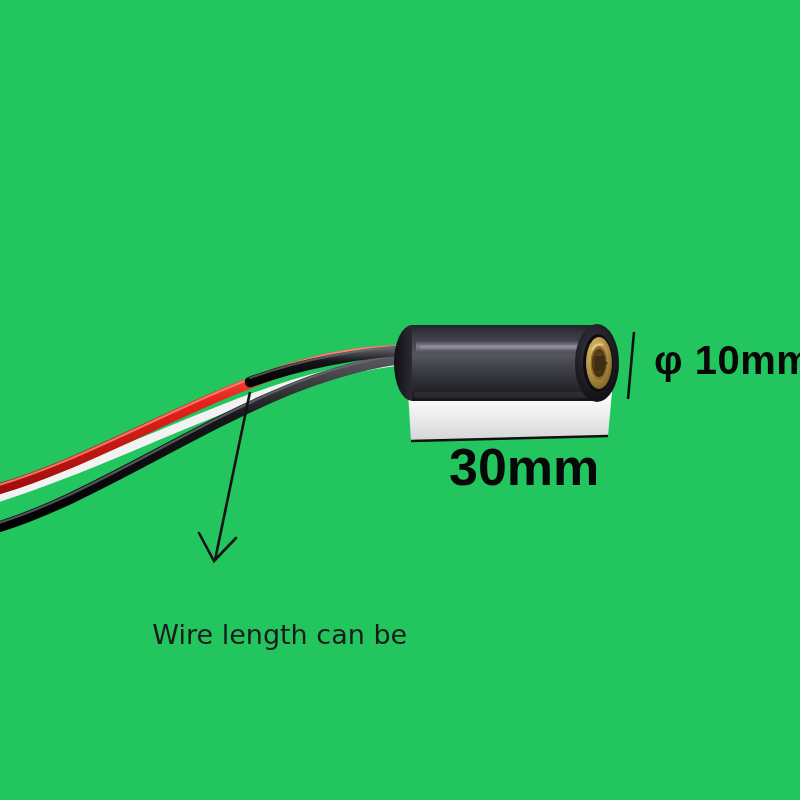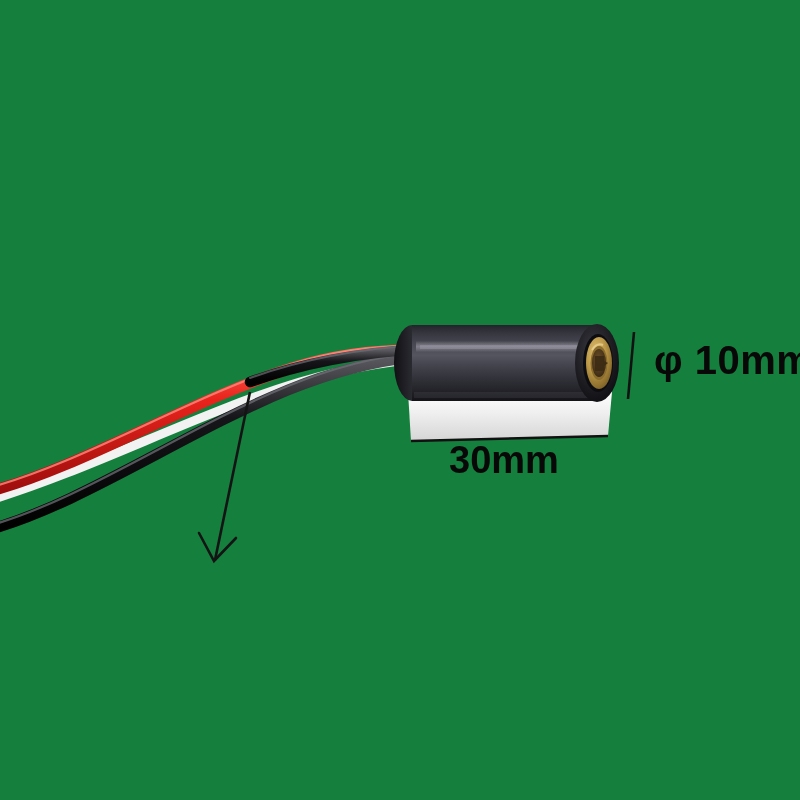--- a/index.html
+++ b/index.html
@@ -8,21 +8,21 @@
     padding: 0;
     background: #ffffff;
   }
   body {
     font-family: "Liberation Sans", sans-serif;
   }
   #stage {
     position: relative;
     width: 800px;
     height: 800px;
-    background: #15803d;
+    background: #22c55e;
     overflow: hidden;
   }
   #art {
     position: absolute;
     left: 0;
     top: 0;
     width: 800px;
     height: 800px;
   }
   .label {
@@ -36,21 +36,21 @@
     top: 340px;
     font-size: 40px;
     font-weight: 700;
     letter-spacing: 0.5px;
     font-family: "Liberation Sans", sans-serif;
     color: #080808;
   }
   #label-length {
     left: 449px;
     top: 441px;
-    font-size: 38px;
+    font-size: 52px;
     font-weight: 700;
     letter-spacing: 0px;
     font-family: "Liberation Sans", sans-serif;
     color: #080808;
   }
   #label-wire {
     left: 118px;
     top: 575px;
     font-size: 27px;
     font-weight: 400;
@@ -183,15 +183,16 @@
       <line x1="250" y1="392" x2="215" y2="560" stroke="#141414" stroke-width="2.6"></line>
       <polyline points="199,533 214,561 236,538" fill="none" stroke="#141414" stroke-width="2.6" stroke-linecap="round"></polyline>
     </g>
   </svg>
 
   <div class="label" id="label-diameter">φ 10mm</div>
 
   <div class="label" id="label-length">30mm</div>
 
   <div class="label" id="label-wire">
+    <span class="l1">Wire length can be</span>
   </div>
 
 </div>
 
 </body></html>

